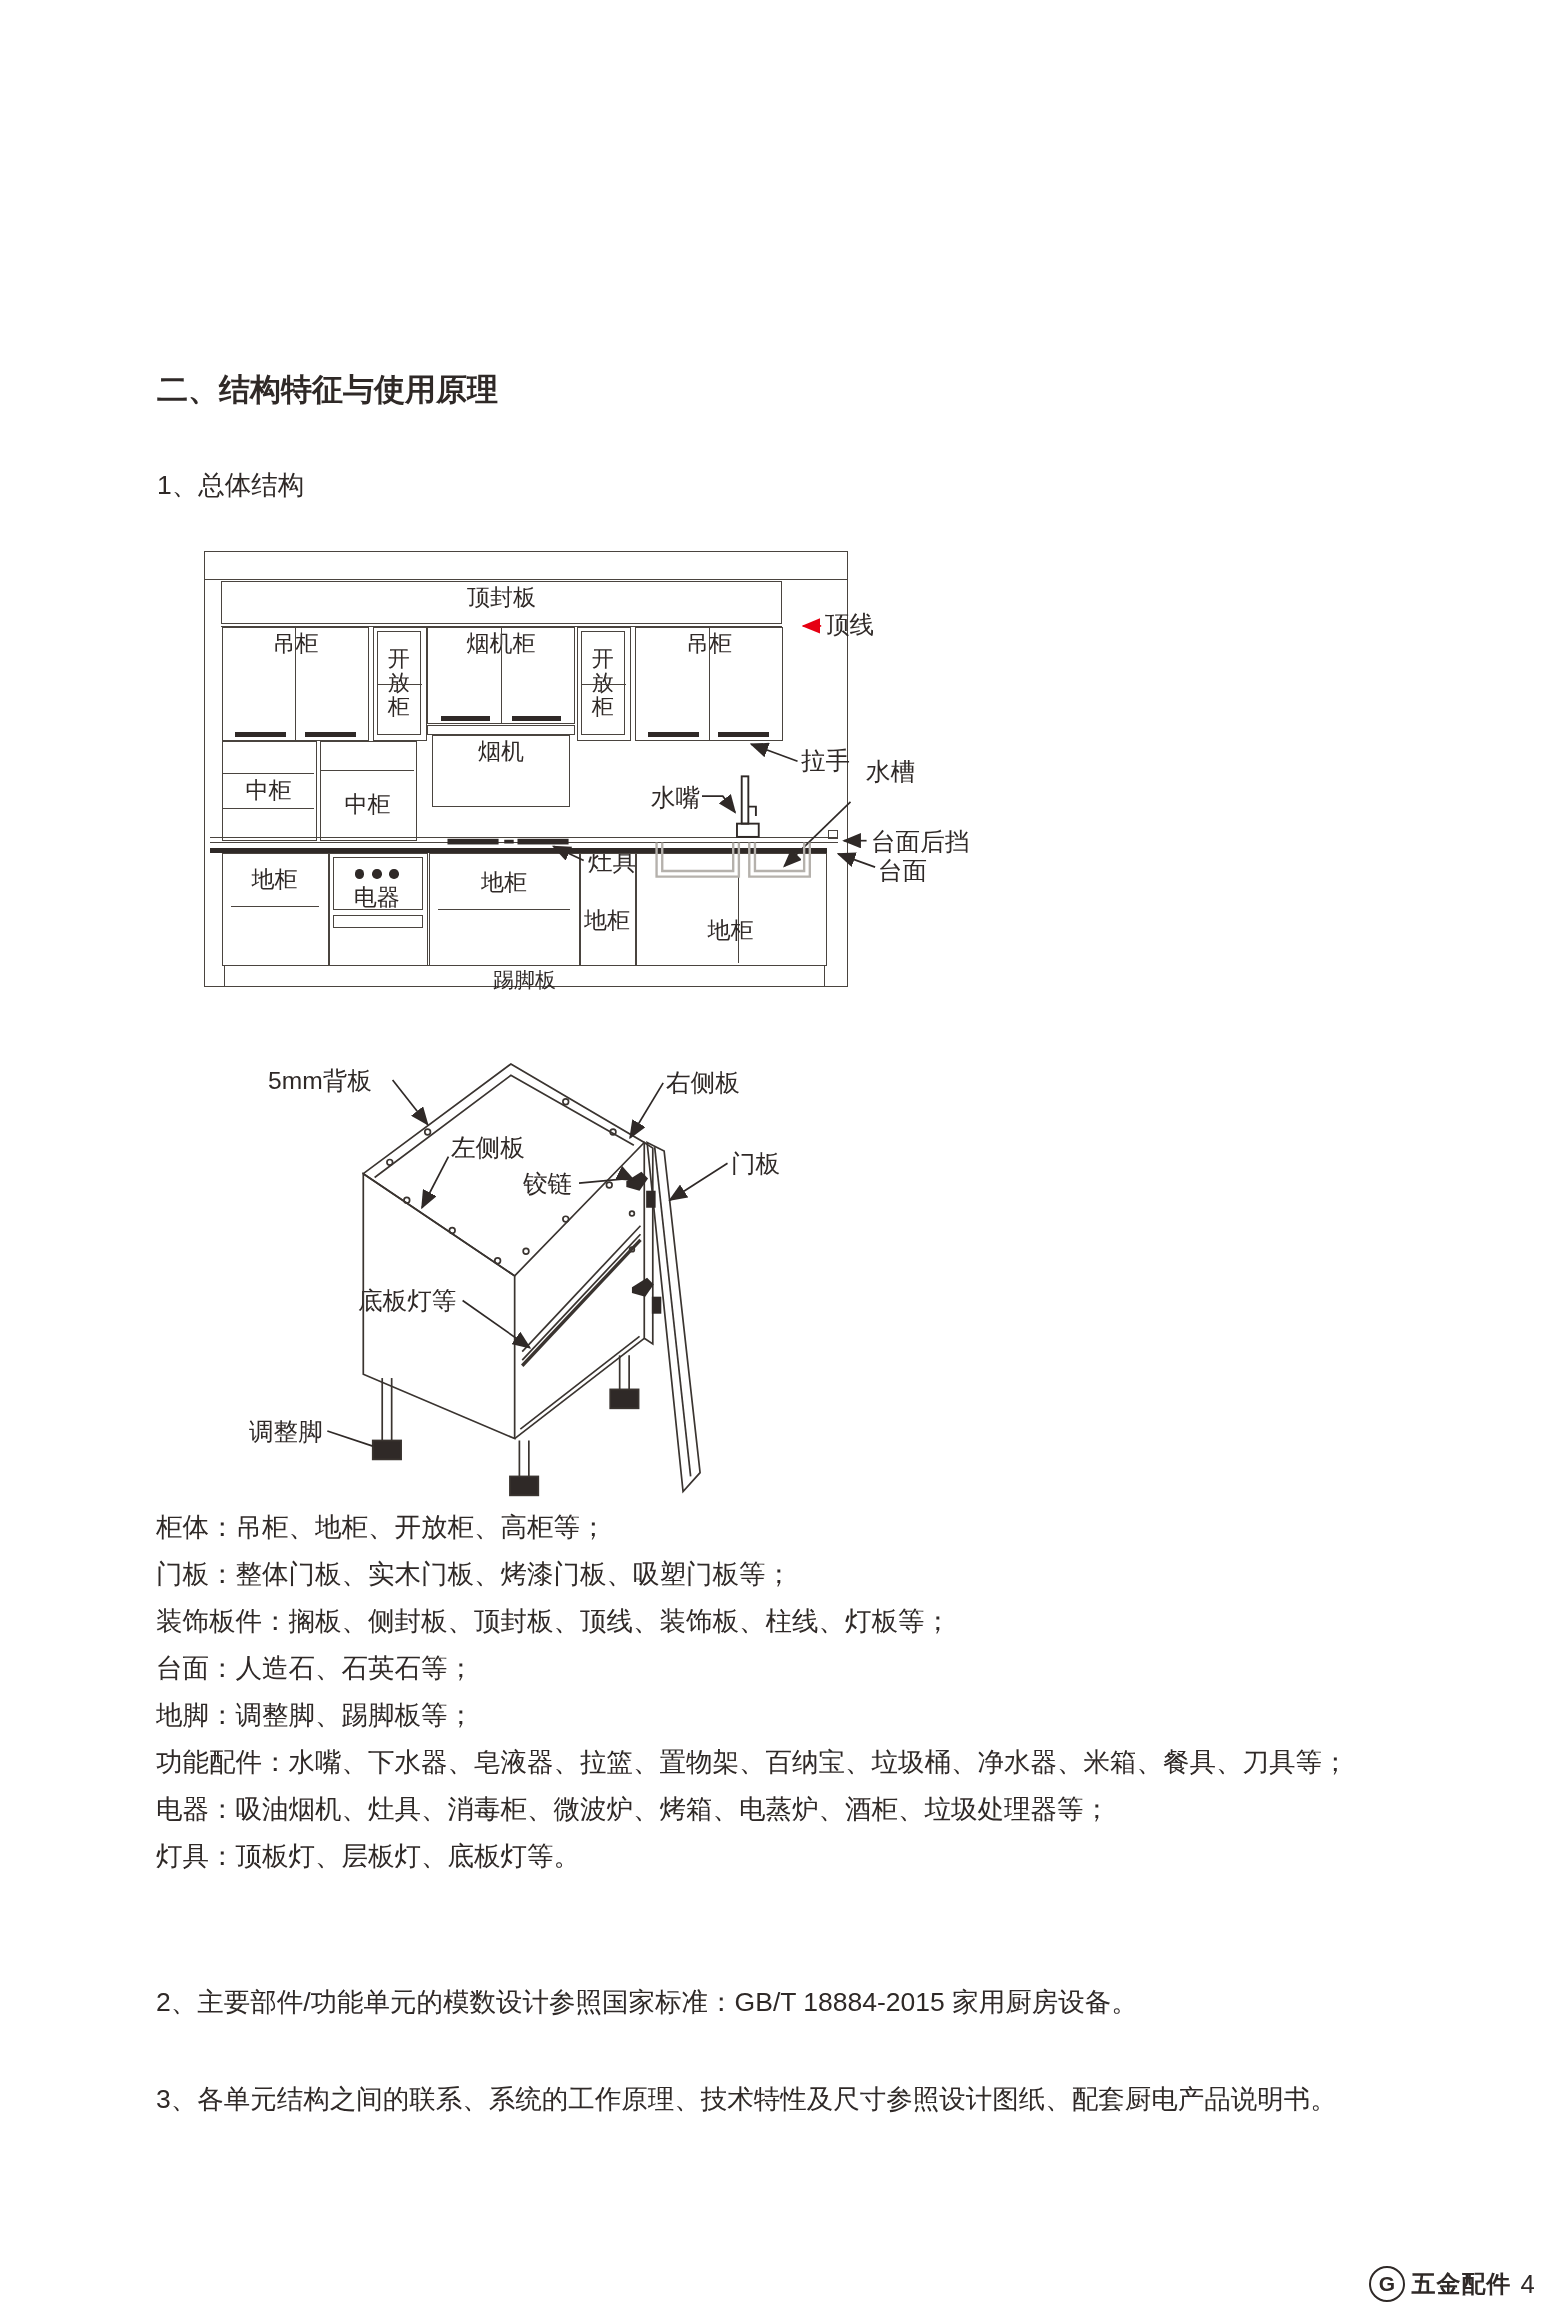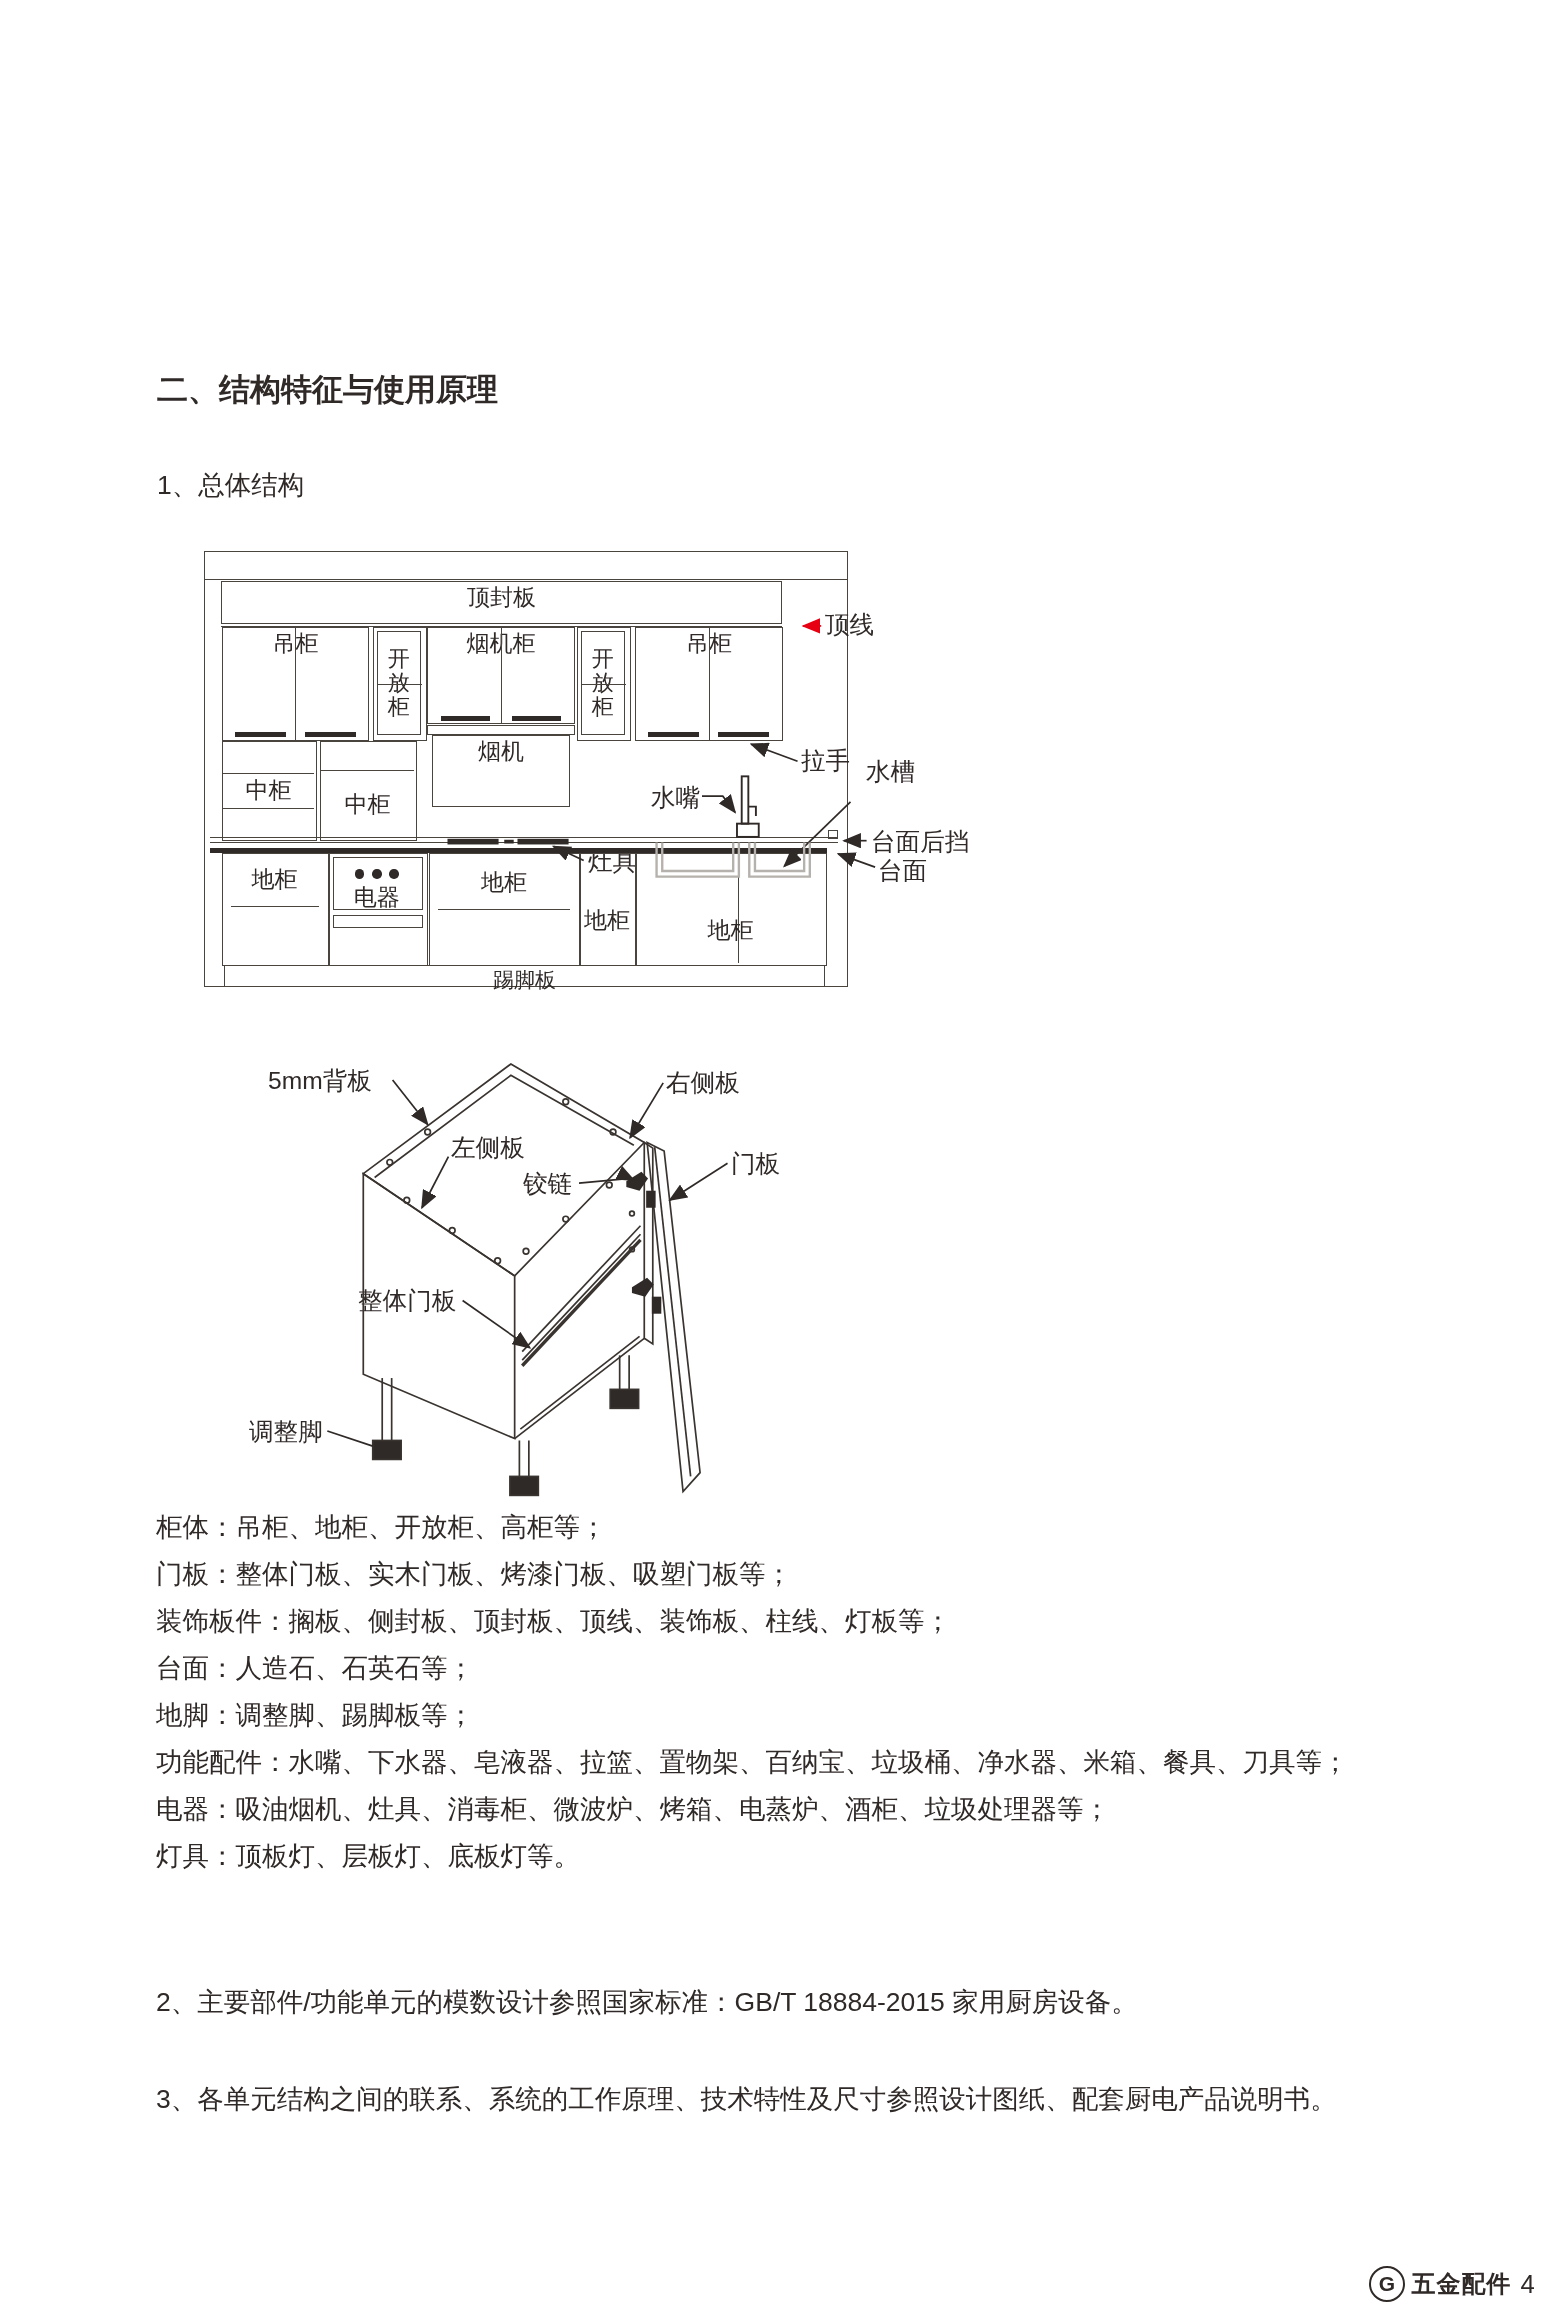--- a/index.html
+++ b/index.html
@@ -158,21 +158,21 @@
 
   <div class="box" style="left:224px;top:965px;width:601px;height:22px;">
     <span style="font-size:21px;">踢脚板</span>
   </div>
 
   <div class="lbl" style="left:268px;top:1067px;">5mm背板</div>
   <div class="lbl" style="left:666px;top:1069px;">右侧板</div>
   <div class="lbl" style="left:451px;top:1134px;">左侧板</div>
   <div class="lbl" style="left:523px;top:1170px;">铰链</div>
   <div class="lbl" style="left:731px;top:1150px;">门板</div>
-  <div class="lbl" style="left:358px;top:1287px;">整体门板</div>
+  <div class="lbl" style="left:358px;top:1287px;">底板灯等</div>
   <div class="lbl" style="left:249px;top:1418px;">调整脚</div>
 
   <svg class="overlay" width="1561" height="2319" viewBox="0 0 1650 2450">
     <defs>
       <marker id="ah" orient="auto" markerWidth="11" markerHeight="9" refX="10" refY="4.5">
         <path d="M0,0 L11,4.5 L0,9 z" fill="#2f2927"></path>
       </marker>
       <marker id="ahr" orient="auto" markerWidth="11" markerHeight="9" refX="10" refY="4.5">
         <path d="M0,0 L11,4.5 L0,9 z" fill="#e60012"></path>
       </marker>

